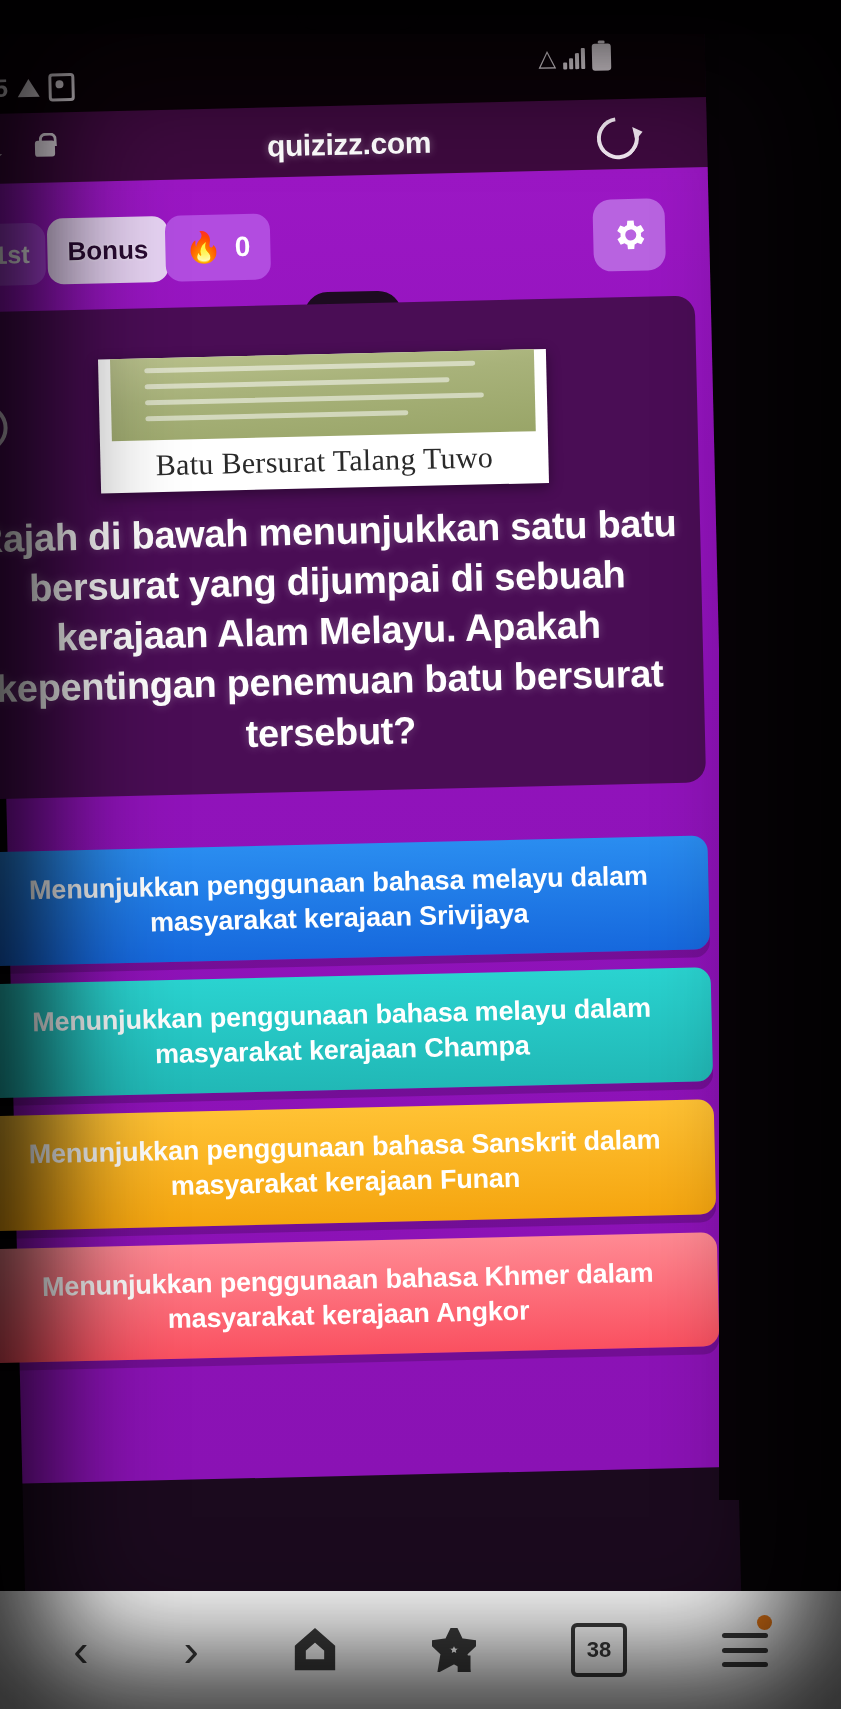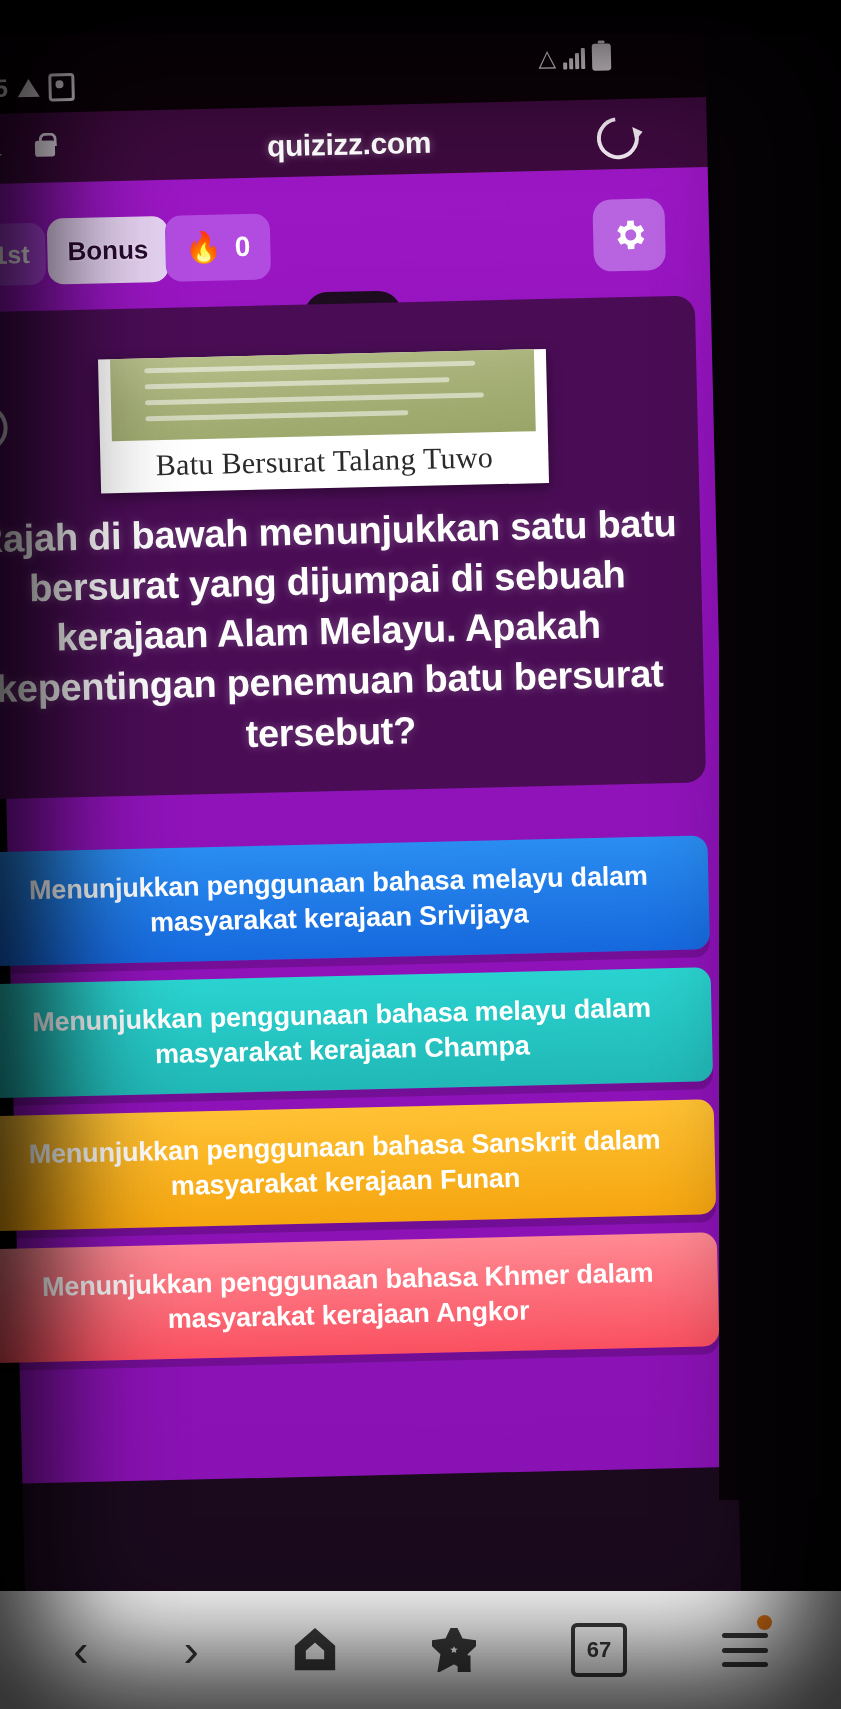--- a/index.html
+++ b/index.html
@@ -219,21 +219,21 @@
     <div class="row">
       <span style="font-size:46px;color:#3a3a3a;">‹</span>
       <span style="font-size:46px;color:#3a3a3a;">›</span>
       <svg viewBox="0 0 24 24" width="44" height="44">
         <path d="M4 11l8-7 8 7v9H4z"></path>
       </svg>
       <svg viewBox="0 0 24 24" width="44" height="44">
         <path d="M12 3l2.6 5.4 5.9.8-4.3 4.1 1 5.9-5.2-2.8-5.2 2.8 1-5.9L3.5 9.2l5.9-.8z"></path>
         <path d="M14 18h7M14 21h7"></path>
       </svg>
-      <span class="tabcount">67</span>
+      <span class="tabcount">38</span>
       <span class="menu">
           <i></i>
           <i></i>
           <i></i>
         </span>
     </div>
   </div>
 
   <div id="vign"></div>
 </div>

